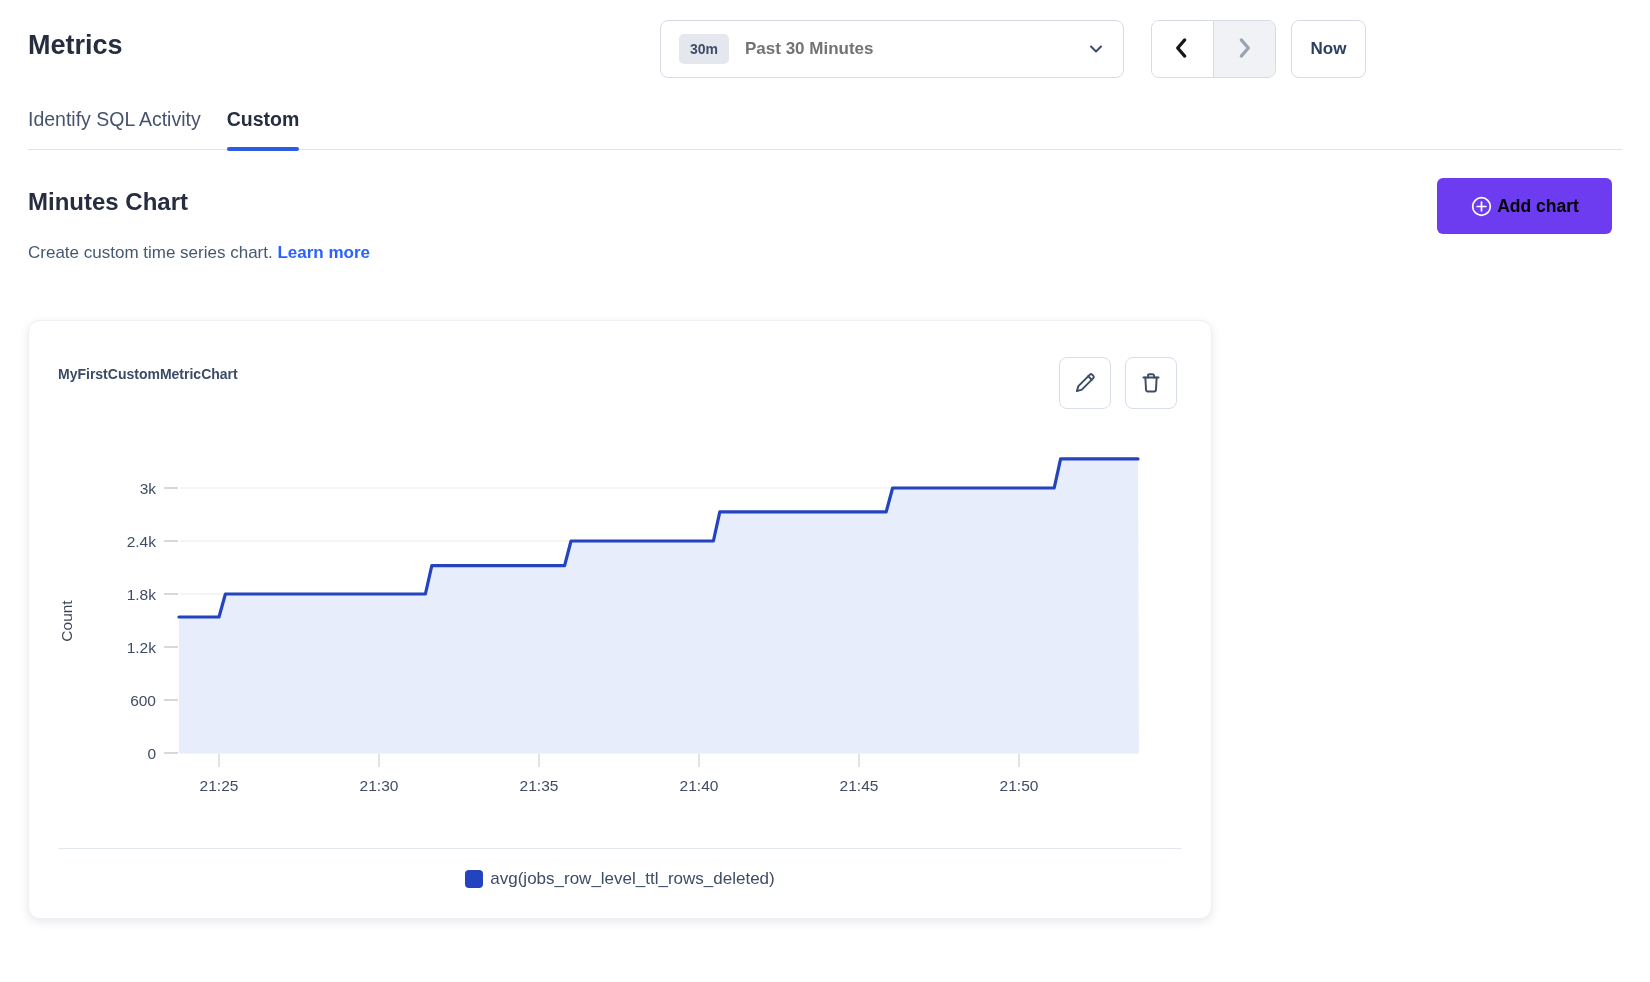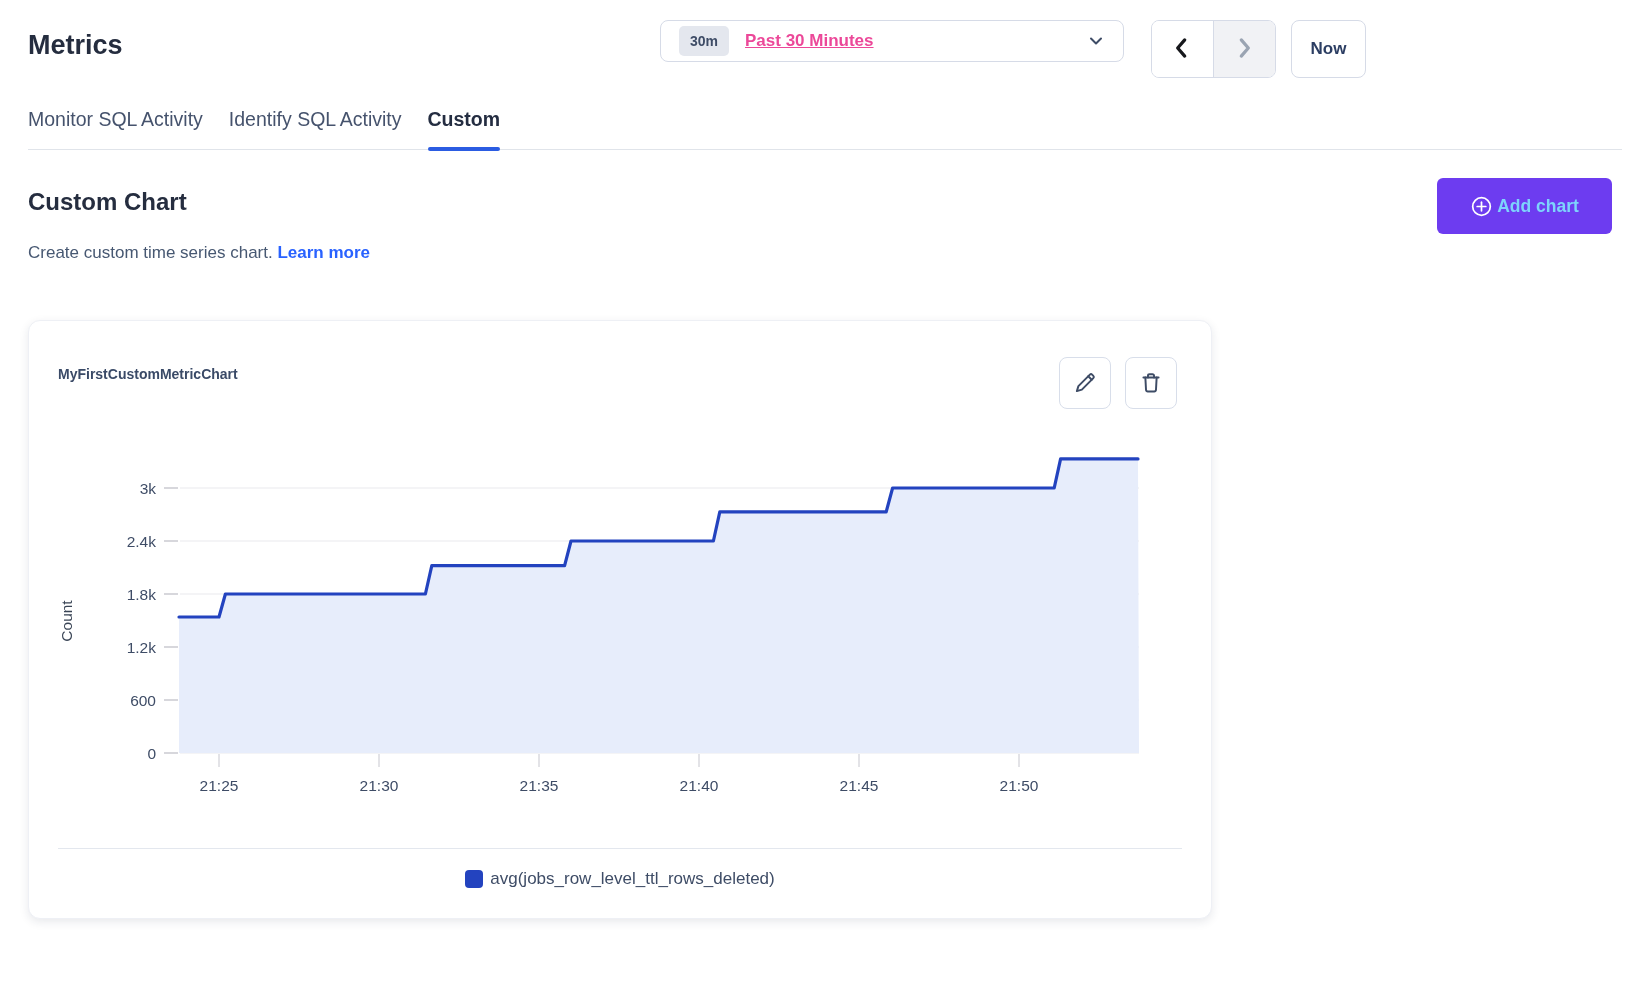--- a/index.html
+++ b/index.html
@@ -3,26 +3,26 @@
 <meta charset="utf-8">
 <style>
   * { margin:0; padding:0; box-sizing:border-box; }
   html,body { width:1650px; height:982px; background:#ffffff;
     font-family:"Liberation Sans", sans-serif; color:#242f45; overflow:hidden; }
   .abs { position:absolute; }
 
   
   .page-title { left:28px; top:30px; font-size:27px; font-weight:700; color:#252d3f; }
 
-  .time-dropdown { left:660px; top:20px; width:464px; height:42px; background:#fff;
+  .time-dropdown { left:660px; top:20px; width:464px; height:58px; background:#fff;
     border:1px solid #d6dbe7; border-radius:8px; display:flex; align-items:center;
     padding:0 18px; cursor:pointer; }
   .time-badge { background:#e4e7ee; color:#3e4c66; font-size:14px; font-weight:700;
     border-radius:5px; padding:7px 11px; margin-right:16px; }
-  .time-label { font-size:17px; font-weight:600; color:#ec4899; flex:1;text-decoration:underline; }
+  .time-label { font-size:17px; font-weight:600; color:#737373; flex:1; }
   .chev-down { width:18px; height:18px; }
 
   .arrow-group { left:1151px; top:20px; width:125px; height:58px; border:1px solid #d6dbe7;
     border-radius:8px; display:flex; overflow:hidden; background:#fff; }
   .arrow-btn { width:50%; display:flex; align-items:center; justify-content:center; cursor:pointer; background:#fff; border:none; }
   .arrow-btn.prev { border-right:1px solid #d6dbe7; }
   .arrow-btn.next { background:#f1f2f5; cursor:default; }
 
   .now-btn { left:1291px; top:20px; width:75px; height:58px; background:#fff;
     border:1px solid #d6dbe7; border-radius:8px; font-size:17px; font-weight:600;
@@ -35,21 +35,21 @@
   .tab.active { color:#242d41; font-weight:600; }
   .tab.active::after { content:""; position:absolute; left:0; right:0; bottom:-2px;
     height:4px; background:#2b5ce2; border-radius:2px; }
 
   
   .section-title { left:28px; top:188px; font-size:24px; font-weight:700; color:#252d3f; }
   .section-sub { left:28px; top:243px; font-size:17px; color:#475872; }
   .learn-more { color:#2962ff; font-weight:600; text-decoration:none; cursor:pointer; }
 
   .add-chart-btn { left:1437px; top:178px; width:175px; height:56px; background:#6d3cf0;
-    border:none; border-radius:6px; color:#7dd3fc; font-size:17.5px; font-weight:600;
+    border:none; border-radius:6px; color:#000000; font-size:17.5px; font-weight:600;
     display:flex; align-items:center; justify-content:center; gap:4px; cursor:pointer;
     font-family:inherit; }
 
   
   .card { left:28px; top:320px; width:1184px; height:599px; background:#fff;
     border:1px solid #eef0f5; border-radius:12px;
     box-shadow:0 3px 10px rgba(33,43,67,0.10); }
   .card-title { left:29px; top:12px; font-size:14px; font-weight:700; color:#3a4a67;margin-top:33px; }
   .icon-btn { top:36px; width:52px; height:52px; background:#fff; border:1px solid #d8deea;
     border-radius:8px; display:flex; align-items:center; justify-content:center; cursor:pointer; }
@@ -92,26 +92,25 @@
       <svg viewBox="0 0 24 24" width="26" height="26" fill="none" stroke="#9aa4b2" stroke-width="3" stroke-linecap="round" stroke-linejoin="round">
           <polyline points="9.5,4.5 16,12 9.5,19.5"></polyline>
         </svg>
     </span>
   </button>
 </div>
 
 <button class="abs now-btn">Now</button>
 
 <nav class="abs tabs">
-  <div class="tab">Monitor SQL Activity</div>
   <div class="tab">Identify SQL Activity</div>
   <div class="tab active">Custom</div>
 </nav>
 
-<h2 class="abs section-title">Custom Chart</h2>
+<h2 class="abs section-title">Minutes Chart</h2>
 <p class="abs section-sub">
   <span>Create custom time series chart.</span>
   <a class="learn-more">Learn more</a>
 </p>
 
 <button class="abs add-chart-btn">
   <span style="display:flex;">
     <svg viewBox="0 0 24 24" width="23" height="23" fill="none" stroke="#ffffff" stroke-width="1.8" stroke-linecap="round">
         <circle cx="12" cy="12" r="9.2"></circle>
         <line x1="12" y1="7.5" x2="12" y2="16.5"></line>

